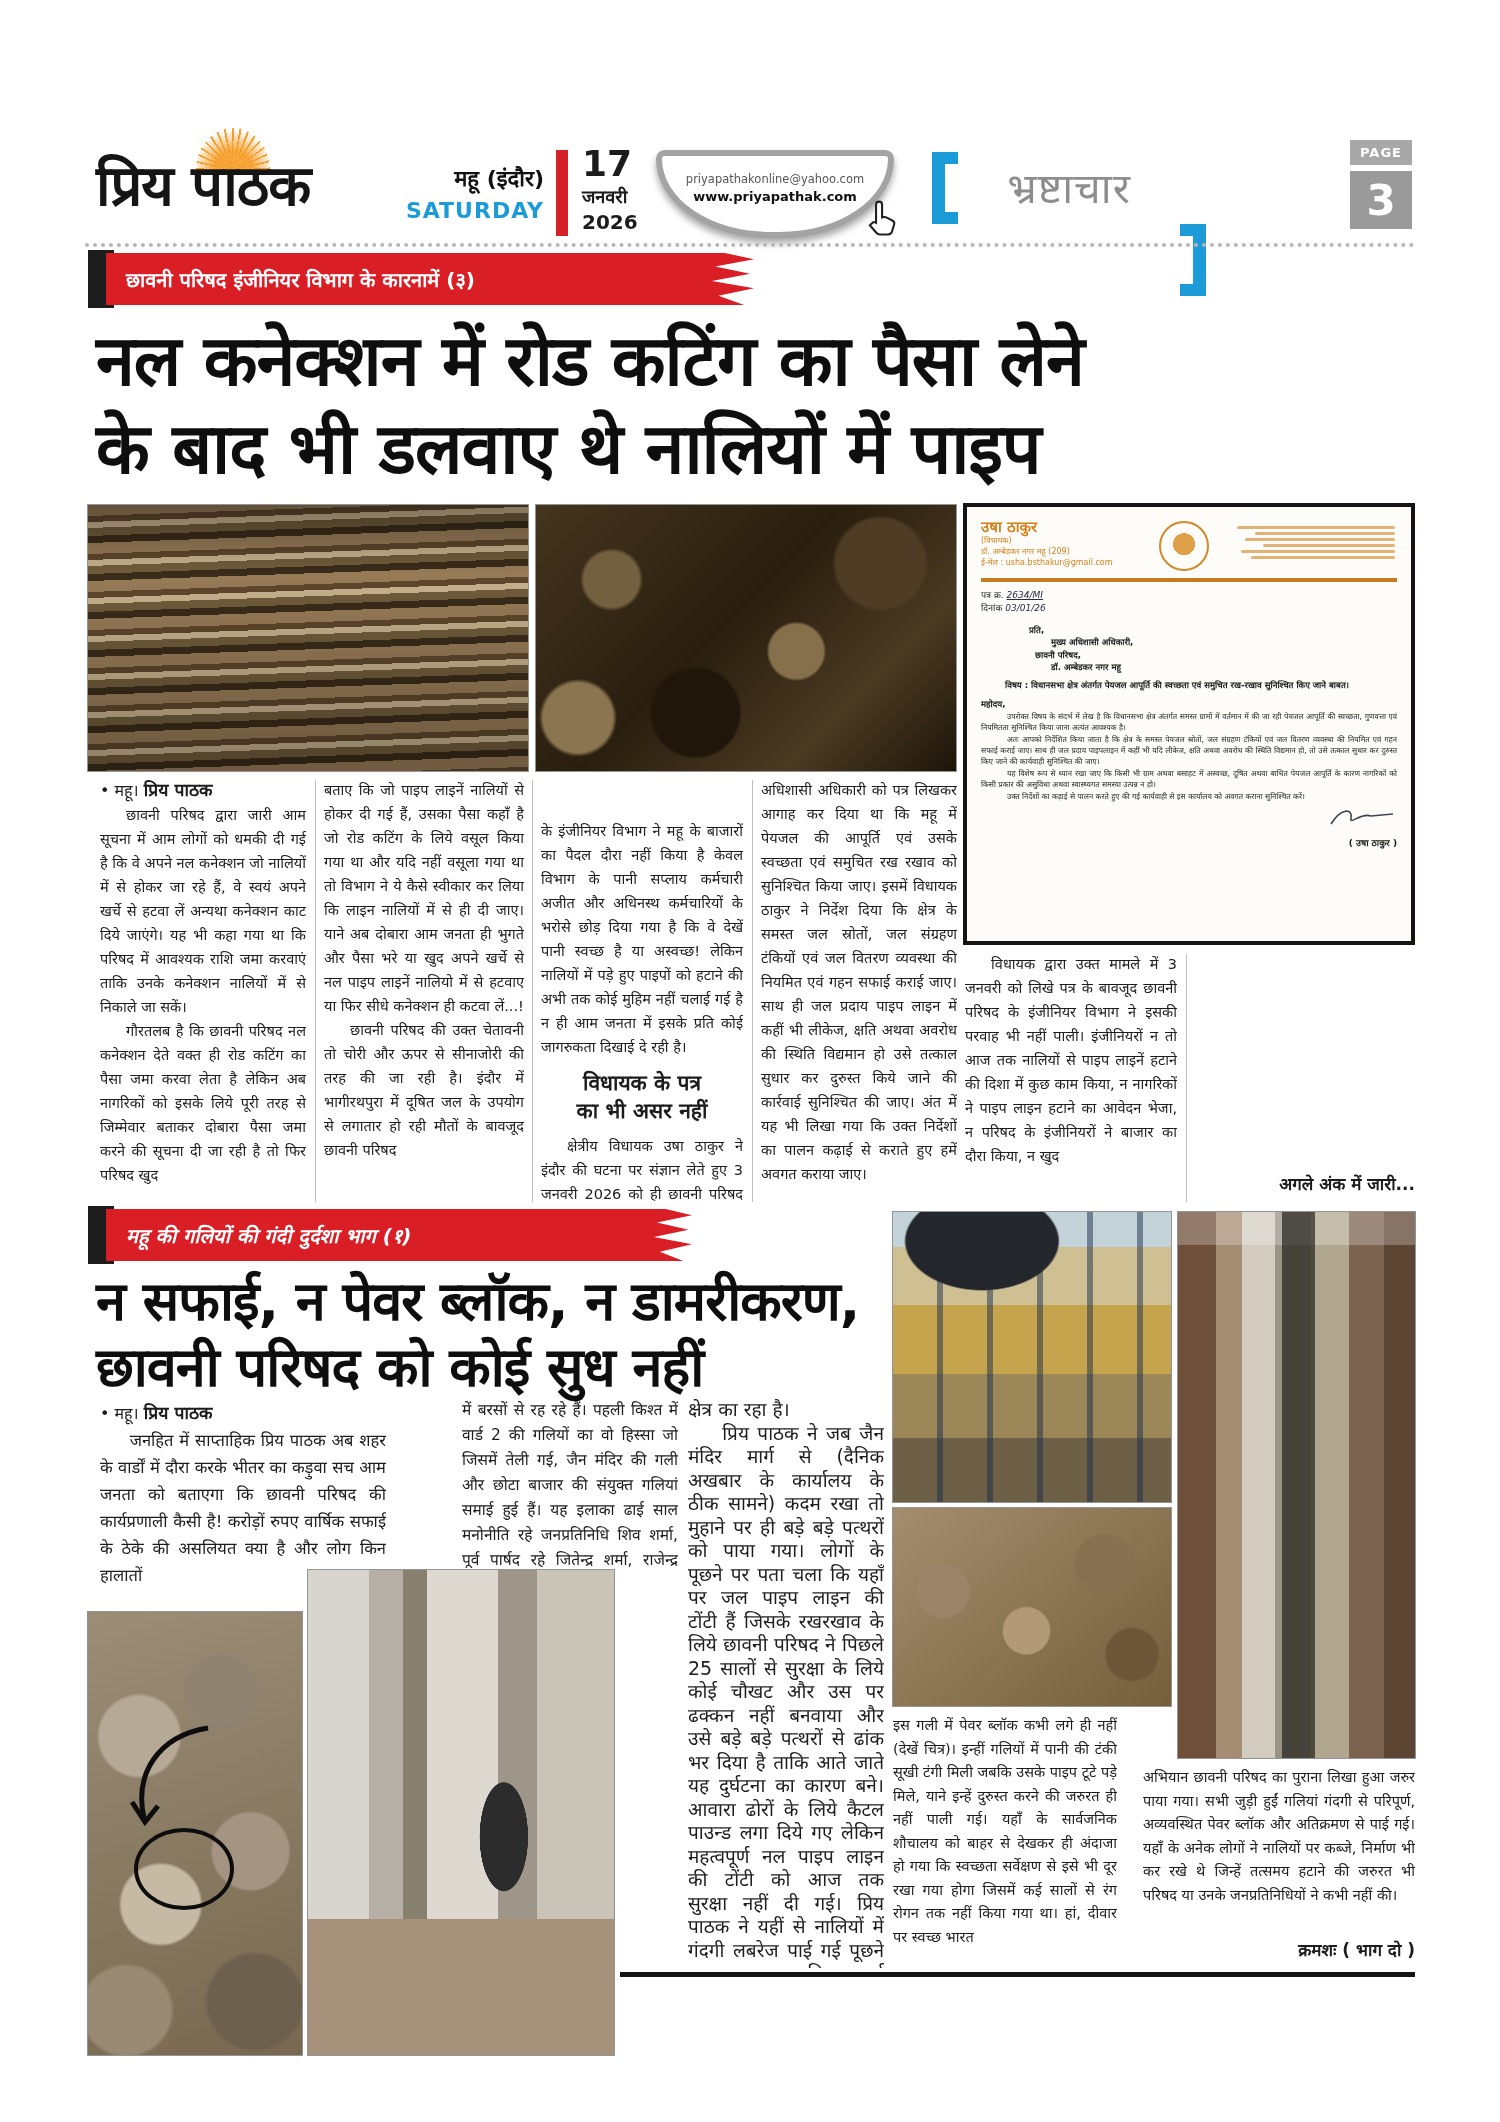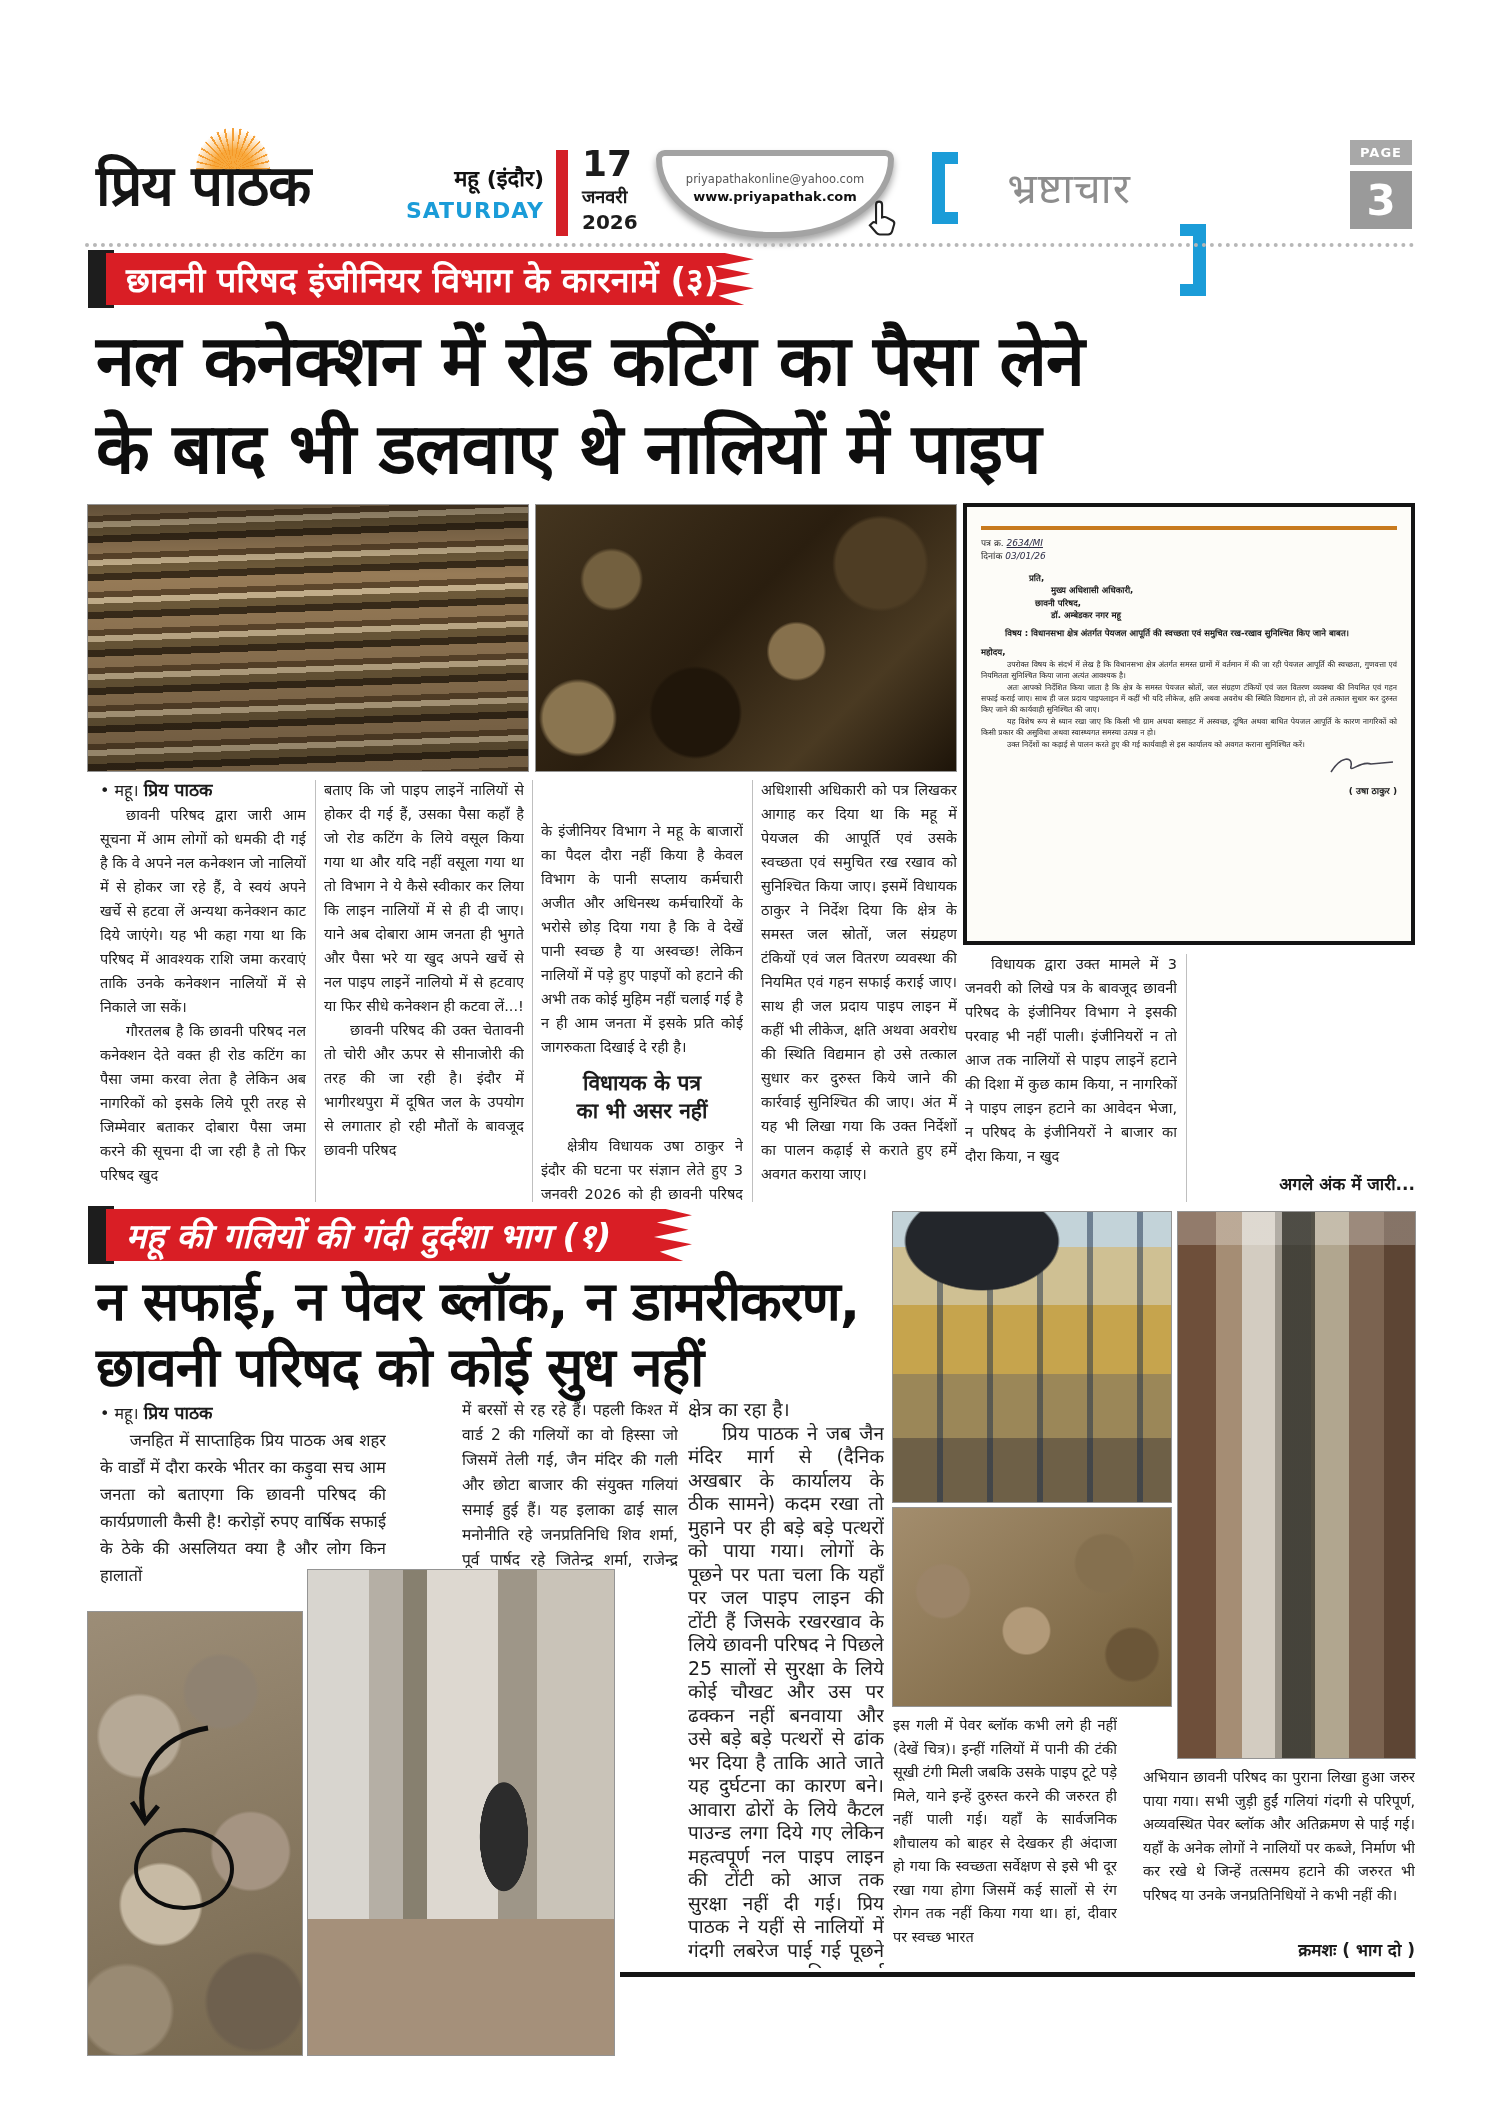--- a/index.html
+++ b/index.html
@@ -32,21 +32,21 @@
   .section-word{font-size:42px;color:#8d8d8d;font-weight:500;letter-spacing:1px;}
   .pagebox1{width:62px;height:25px;background:#a8a8a8;color:#fff;font-size:13px;font-weight:800;
             display:flex;align-items:center;justify-content:center;letter-spacing:1px;}
   .pagebox2{width:62px;height:58px;background:#9a9a9a;color:#fff;font-size:42px;font-weight:800;
             display:flex;align-items:center;justify-content:center;}
   .dotted{border-top:4px dotted #b7b7b7;}
 
   
   .kick-tab{width:26px;height:58px;background:#1d1d1d;}
   .ribbon{height:52px;background:#d91e25;color:#fff;display:flex;align-items:center;
-          padding-left:20px;box-sizing:border-box;font-size:34px;font-weight:700;
+          padding-left:20px;box-sizing:border-box;font-size:20px;font-weight:700;
           clip-path:polygon(0 0,95.5% 0,100% 12%,94% 26%,99.4% 40%,93.5% 54%,100% 68%,94.5% 82%,98.5% 100%,0 100%);}
 
   
   .headline{font-weight:800;color:#0e0e0e;line-height:1.18;letter-spacing:-1px;}
   .h1{font-size:70px;}
   .h2{font-size:54px;}
   .col{font-size:14.5px;line-height:24px;text-align:justify;overflow:hidden;}
   .col p{margin:0;text-indent:1.8em;}
   .byline{font-size:16px;margin-bottom:2px;text-indent:0 !important;}
   .byline b{font-size:17.5px;}
@@ -155,20 +155,37 @@
   <div class="abs kick-tab" style="left:88px;top:250px;"></div>
   <div class="abs ribbon" style="left:106px;top:253px;width:648px;">छावनी परिषद इंजीनियर विभाग के कारनामें (३)</div>
 
   <div class="abs headline h1" style="left:96px;top:320px;width:1330px;">नल कनेक्शन में रोड कटिंग का पैसा लेने</div>
   <div class="abs headline h1" style="left:96px;top:408px;width:1330px;">के बाद भी डलवाए थे नालियों में पाइप</div>
 
   <div class="photo ph-pipes" style="left:88px;top:505px;width:440px;height:266px;"></div>
   <div class="photo ph-drain" style="left:536px;top:505px;width:420px;height:266px;"></div>
 
   <div class="abs letter" style="left:963px;top:503px;width:452px;height:442px;">
+    <div class="ltr-head">
+      <div style="width:150px;">
+        <div class="ltr-name">उषा ठाकुर</div>
+        <div class="ltr-sub">(विधायक)</div>
+        <div class="ltr-sub">डॉ. अम्बेडकर नगर महू (209)</div>
+        <div class="ltr-sub">ई-मेल : usha.bsthakur@gmail.com</div>
+      </div>
+      <div class="emblem" style="margin-top:2px;"></div>
+      <div style="width:160px;padding-top:4px;">
+        <div class="ltr-line" style="width:158px;"></div>
+        <div class="ltr-line" style="width:140px;margin-left:18px;"></div>
+        <div class="ltr-line" style="width:150px;margin-left:8px;"></div>
+        <div class="ltr-line" style="width:132px;margin-left:26px;"></div>
+        <div class="ltr-line" style="width:154px;margin-left:4px;"></div>
+        <div class="ltr-line" style="width:144px;margin-left:14px;"></div>
+      </div>
+    </div>
     <div class="ltr-rule"></div>
     <div class="ltr-row">
       <div><span>पत्र क्र.</span> <span class="hand" style="text-decoration:underline;">2634/MI</span></div>
       <div><span>दिनांक</span> <span class="hand">03/01/26</span></div>
     </div>
     <div class="ltr-to">
       <div>प्रति,</div>
       <div style="margin-left:22px;">मुख्य अधिशासी अधिकारी,</div>
       <div style="margin-left:6px;">छावनी परिषद,</div>
       <div style="margin-left:22px;">डॉ. अम्बेडकर नगर महू</div>

